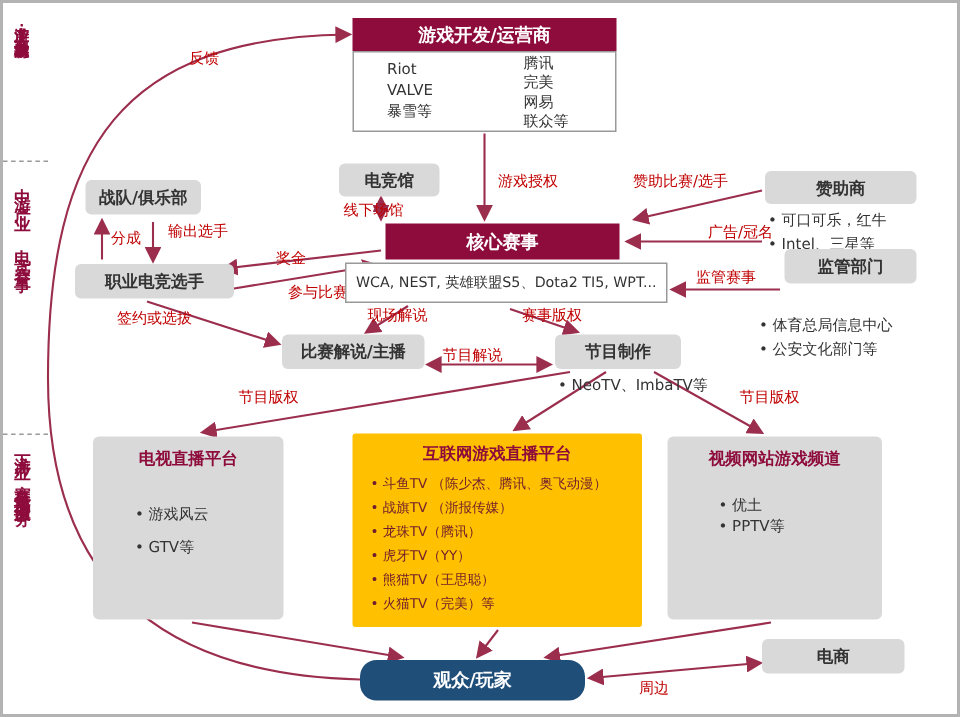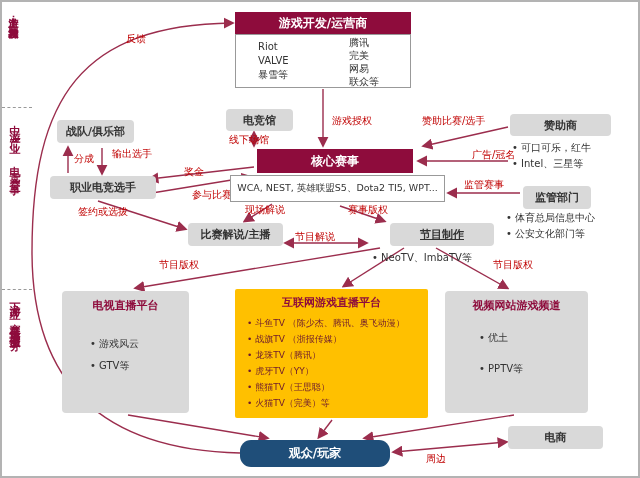--- a/index.html
+++ b/index.html
@@ -102,27 +102,27 @@
   <div class="abs gray-box flexc" style="left:55px; top:118px; width:77px; height:23px;">战队/俱乐部</div>
   <div class="abs gray-box flexc" style="left:224px; top:107px; width:67px; height:22px;">电竞馆</div>
   <div class="abs maroon-box flexc" style="left:255px; top:147px; width:156px; height:24px;">核心赛事</div>
   <div class="abs gray-box flexc" style="left:508px; top:112px; width:101px; height:22px;">赞助商</div>
   <ul class="abs bullets" style="left:510px; top:139px;">
     <li>可口可乐，红牛</li>
     <li style="margin-top:2px;">Intel、三星等</li>
   </ul>
   <div class="abs gray-box flexc" style="left:48px; top:174px; width:106px; height:23px;">职业电竞选手</div>
   <div class="abs white-box flexc" style="left:228px; top:173px; width:215px; height:27px; font-size:9.5px; color:#333; padding:0 4px;">WCA, NEST, 英雄联盟S5、Dota2 TI5, WPT...</div>
-  <div class="abs gray-box flexc" style="left:521px; top:184px; width:68px; height:23px;">监管部门</div>
+  <div class="abs gray-box flexc" style="left:521px; top:164px; width:88px; height:23px;">监管部门</div>
   <ul class="abs bullets" style="left:504px; top:209px;">
     <li>体育总局信息中心</li>
     <li style="margin-top:2px;">公安文化部门等</li>
   </ul>
   <div class="abs gray-box flexc" style="left:186px; top:221px; width:95px; height:23px;">比赛解说/主播</div>
-  <div class="abs gray-box flexc" style="left:388px; top:221px; width:104px; height:23px;text-decoration:underline;">节目制作</div>
+  <div class="abs gray-box flexc" style="left:368px; top:221px; width:84px; height:23px;">节目制作</div>
   <ul class="abs bullets" style="left:370px; top:249px;">
     <li>NeoTV、ImbaTV等</li>
   </ul>
 
   <div class="abs gray-box" style="left:60px; top:289px; width:127px; height:122px; padding-top:7px; font-weight:normal;">
     <div class="panel-title">电视直播平台</div>
     <ul class="bullets" style="margin:24px 0 0 28px;">
       <li>游戏风云</li>
       <li style="margin-top:8px;">GTV等</li>
     </ul>
@@ -137,20 +137,20 @@
       <li>虎牙TV（YY）</li>
       <li>熊猫TV（王思聪）</li>
       <li>火猫TV（完美）等</li>
     </ul>
   </div>
 
   <div class="abs gray-box" style="left:443px; top:289px; width:143px; height:122px; padding-top:7px; font-weight:normal;">
     <div class="panel-title">视频网站游戏频道</div>
     <ul class="bullets" style="margin:18px 0 0 34px;">
       <li>优土</li>
-      <li style="margin-top:17px;">PPTV等</li>
+      <li style="margin-top:0;">PPTV等</li>
     </ul>
   </div>
 
   <div class="abs blue-box flexc" style="left:238px; top:438px; width:150px; height:27px;">观众/玩家</div>
   <div class="abs gray-box flexc" style="left:506px; top:424px; width:95px; height:23px;">电商</div>
 
 </div>
 
 </body></html>

